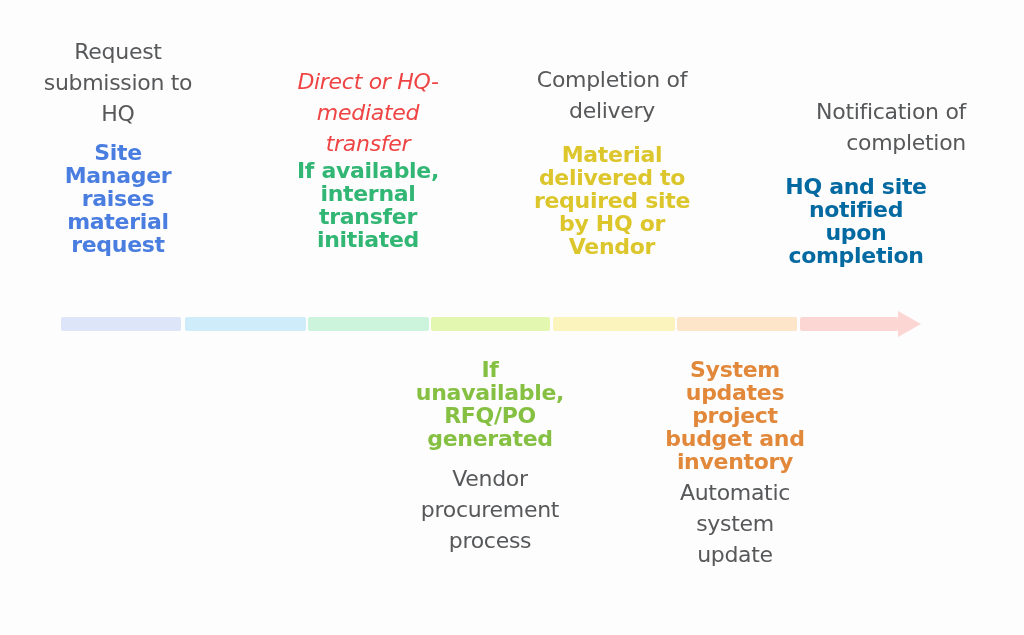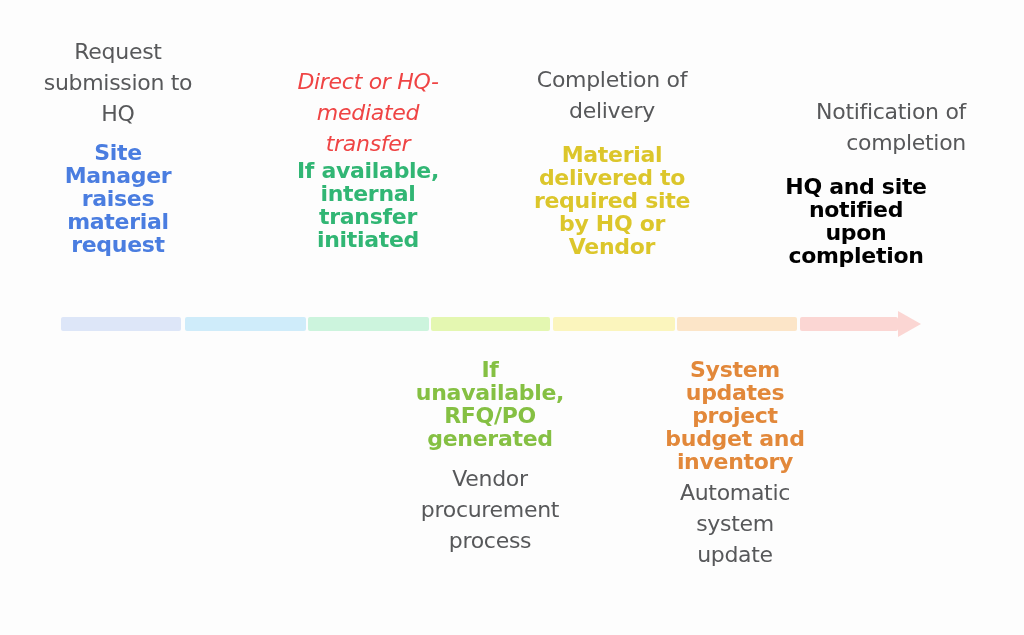--- a/index.html
+++ b/index.html
@@ -107,21 +107,21 @@
     <div class="stage-note" style="color: rgb(220, 198, 43);">Material
 delivered to
 required site
 by HQ or
 Vendor</div>
   </div>
 
   <div class="stage top-4">
     <div class="stage-title" style="color: rgb(87, 88, 90); text-align: right;">Notification of
 completion</div>
-    <div class="stage-note" style="color: #000000;">HQ and site
+    <div class="stage-note" style="color: #0369a1;">HQ and site
 notified
 upon
 completion</div>
   </div>
 
   <div>
     <div class="tl-seg s1" style="background-color: rgb(221, 230, 248);"></div>
     <div class="tl-seg s2" style="background-color: rgb(207, 236, 250);"></div>
     <div class="tl-seg s3" style="background-color: rgb(204, 244, 221);"></div>
     <div class="tl-seg s4" style="background-color: rgb(228, 247, 177);"></div>

